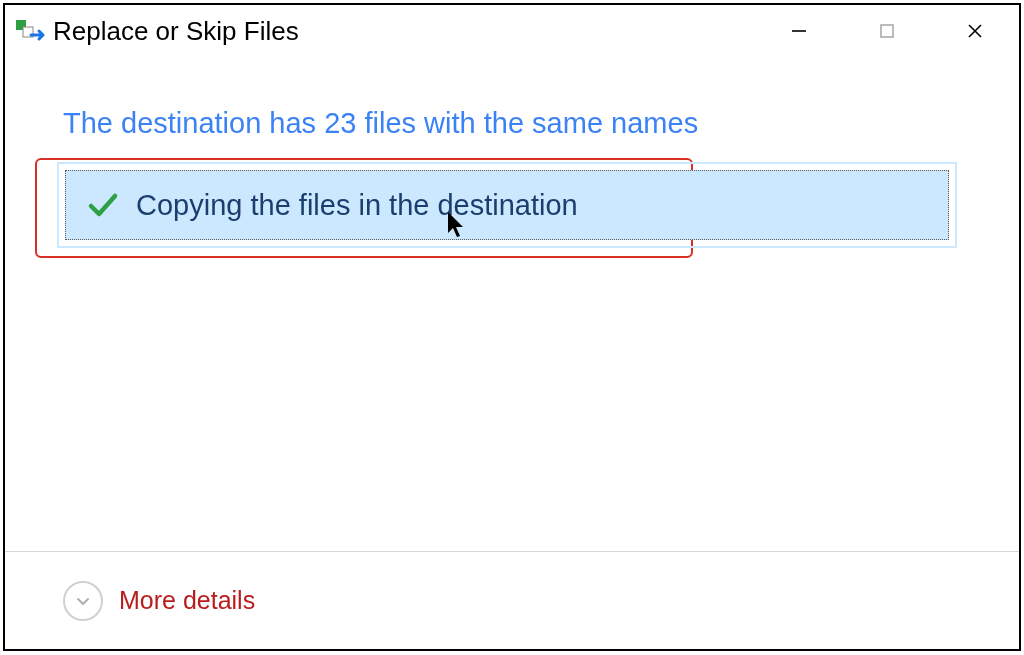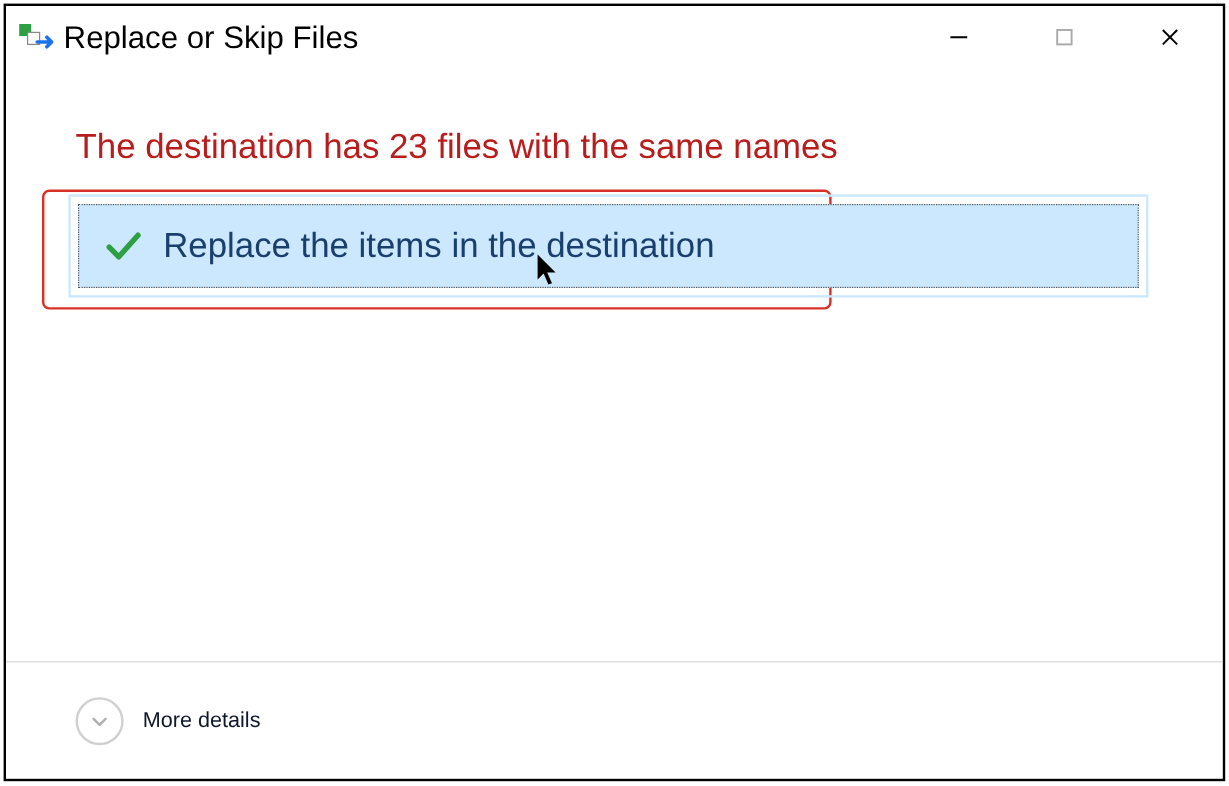--- a/index.html
+++ b/index.html
@@ -67,21 +67,21 @@
     .status-line {
       font-size: 25px;
       color: #000;
       margin-bottom: 26px;
     }
     .status-line .link {
       color: #0066cc;
     }
     .conflict-line {
       font-size: 29px;
-      color: #b91c1c;
+      color: #3b82f6;
       margin-bottom: 18px;
       font-weight: 400;
     }
     .highlight-wrapper {
       border: 2px solid #d93025;
       border-radius: 6px;
       padding: 10px 6px 16px 6px;
       margin-left: -28px;
       margin-right: 268px;
       position: relative;
@@ -138,22 +138,22 @@
       width: 40px;
       height: 40px;
       border: 2px solid #d0d0d0;
       border-radius: 50%;
       display: flex;
       align-items: center;
       justify-content: center;
       margin-right: 16px;
     }
     .more-details {
-      font-size: 18px;
-      color: #0f172a;
+      font-size: 25px;
+      color: #b91c1c;
       text-align: center;
     }
   </style>
 </head>
 <body>
 
 <div class="window">
   <div class="titlebar">
     <span class="titlebar-icon">
       <svg viewBox="0 0 32 28" width="32" height="28">
@@ -187,21 +187,21 @@
 
     <div class="conflict-line">The destination has 23 files with the same names</div>
 
     <div class="highlight-wrapper">
       <div class="option-row selected">
         <span class="icon-cell">
           <svg width="34" height="34" viewBox="0 0 34 34">
               <path d="M5 18 L13 26 L29 8" fill="none" stroke="#2ea043" stroke-width="4.5" stroke-linecap="round" stroke-linejoin="round"></path>
             </svg>
         </span>
-        <span class="label">Replace the items in the destination</span>
+        <span class="label">Copying the files in the destination</span>
       </div>
       <svg class="cursor" viewBox="0 0 18 28">
         <path d="M1 1 L1 22 L6 17 L10 26 L13 25 L9 16 L16 16 Z" fill="#000"></path>
       </svg>
     </div>
 
     <div class="options-rest">
 
     </div>
   </div>

